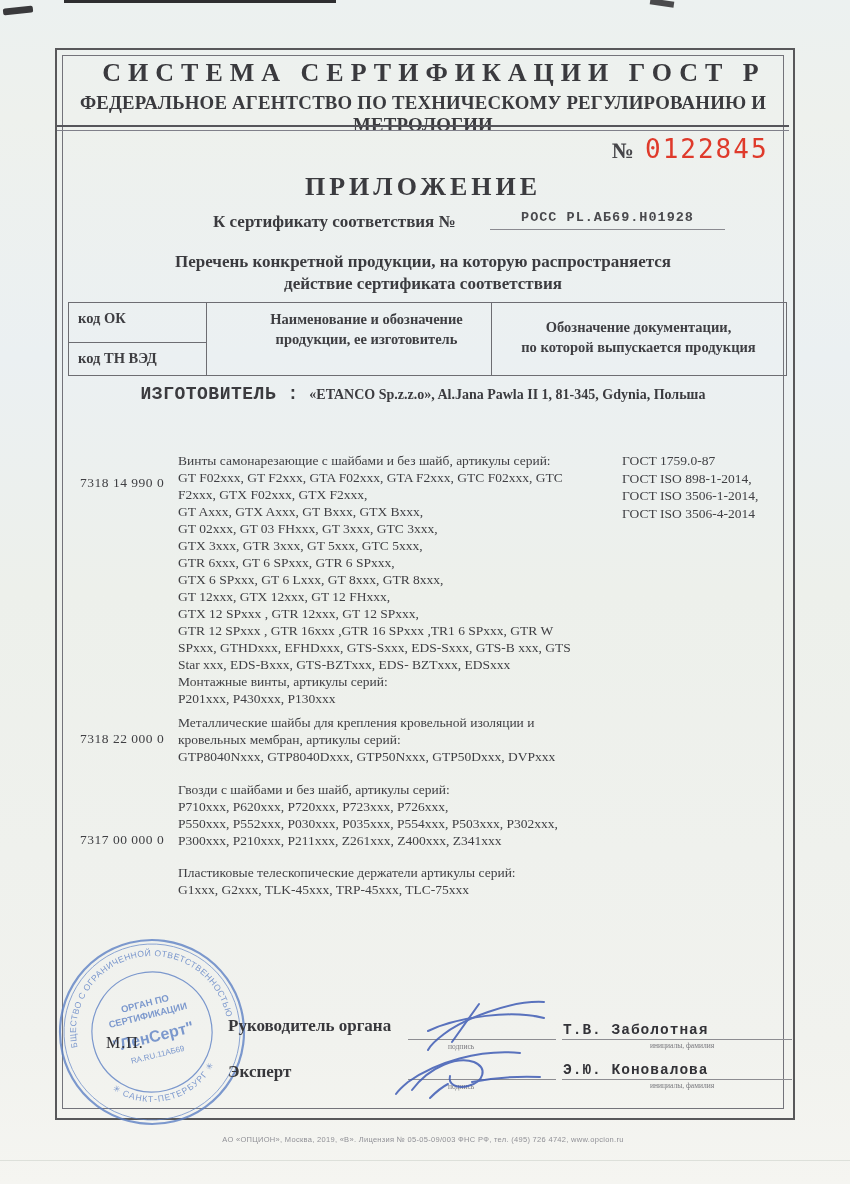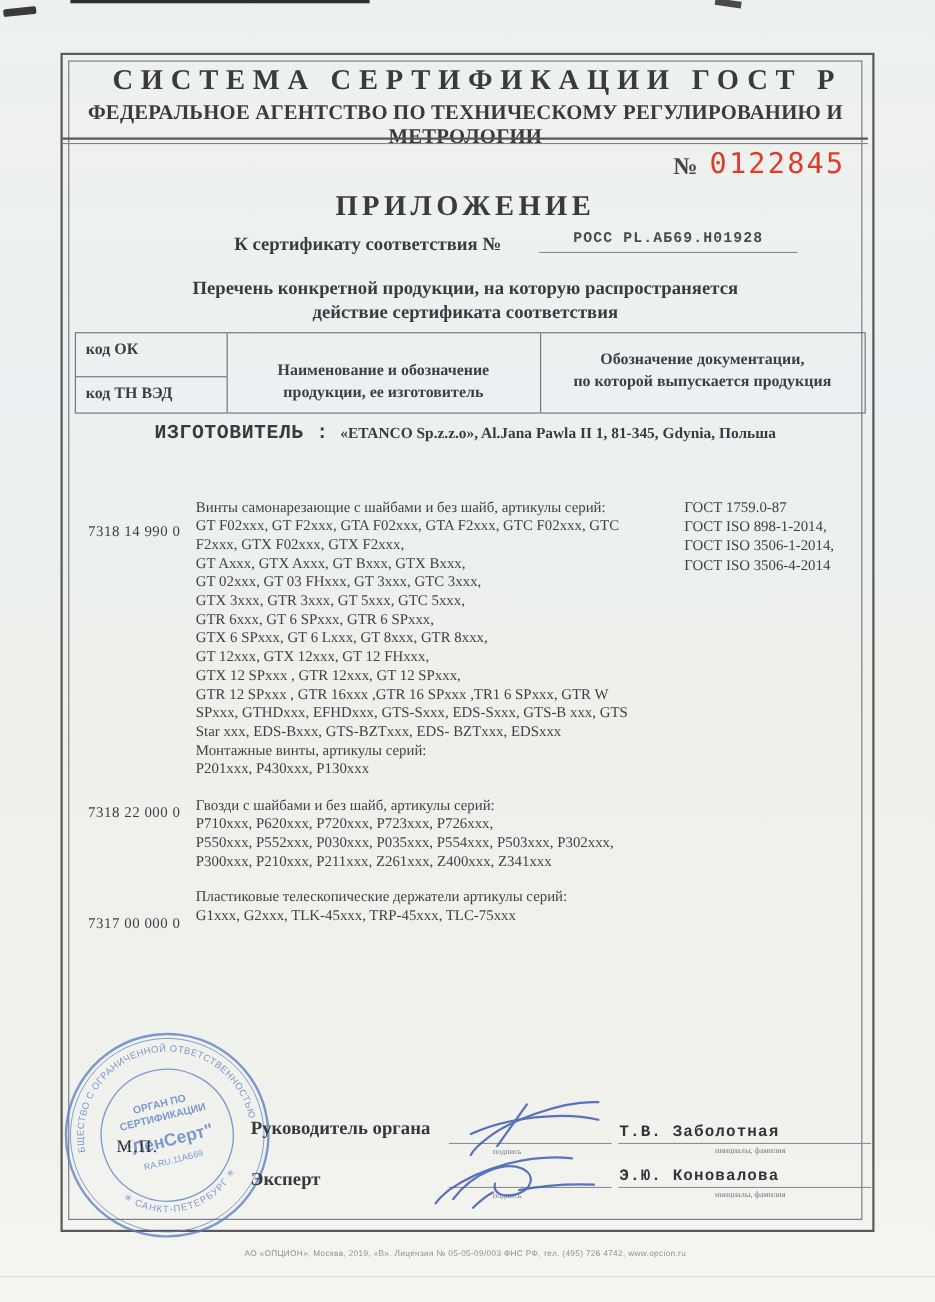--- a/index.html
+++ b/index.html
@@ -26,21 +26,21 @@
   .cert-number{left:490px;top:210px;width:235px;text-align:center;font-family:"Liberation Mono","DejaVu Sans Mono",monospace;font-size:13.5px;font-weight:bold;letter-spacing:1px;color:#4a4a4e;border-bottom:1px solid #8a8a90;padding-bottom:4px;}
   .list-sub1{left:55px;top:252px;width:736px;text-align:center;font-size:17px;font-weight:bold;color:#3b3b3f;}
   .list-sub2{left:55px;top:274px;width:736px;text-align:center;font-size:17px;font-weight:bold;color:#3b3b3f;}
   
   .thead{left:68px;top:302px;width:717px;height:72px;border:1px solid #6d6d72;}
   .thead .v1{position:absolute;left:137px;top:0;width:1px;height:72px;background:#6d6d72;}
   .thead .v2{position:absolute;left:422px;top:0;width:1px;height:72px;background:#6d6d72;}
   .thead .hsplit{position:absolute;left:0;top:39px;width:137px;height:1px;background:#6d6d72;}
   .thead .c1a{position:absolute;left:9px;top:7px;font-size:14.5px;font-weight:bold;color:#3e3e42;}
   .thead .c1b{position:absolute;left:9px;top:47px;font-size:14.5px;font-weight:bold;color:#3e3e42;}
-  .thead .c2{position:absolute;left:137px;top:24px;width:285px;text-align:center;font-size:14.5px;font-weight:bold;line-height:20px;color:#3e3e42;}
+  .thead .c2{position:absolute;left:137px;top:6px;width:285px;text-align:center;font-size:14.5px;font-weight:bold;line-height:20px;color:#3e3e42;padding-left:18px;}
   .thead .c3{position:absolute;left:422px;top:14px;width:295px;text-align:center;font-size:14.5px;font-weight:bold;line-height:20px;color:#3e3e42;}
   
   .mfr{left:55px;top:384px;width:736px;text-align:center;font-size:14px;color:#3b3b3f;}
   .mfr .lbl{font-family:Liberation Mono, monospace;font-weight:bold;font-size:18px;letter-spacing:0.5px;}
   .mfr .val{font-weight:bold;}
   
   .code{font-size:13.5px;letter-spacing:0.5px;color:#3f3f43;}
   .code1{left:80px;top:452px;margin-top:23px;} .code2{left:80px;top:731px;} .code3{left:80px;top:832px;}
   .prod-lines{left:178px;top:452px;width:456px;font-size:13.5px;line-height:17px;color:#3f3f43;}
   .prod-block{margin:0;}
@@ -126,20 +126,25 @@
       <div>GTX 3xxx, GTR 3xxx, GT 5xxx, GTC 5xxx,</div>
       <div>GTR  6xxx, GT 6 SPxxx, GTR 6 SPxxx,</div>
       <div>GTX 6 SPxxx, GT 6 Lxxx, GT 8xxx,  GTR  8xxx,</div>
       <div>GT 12xxx, GTX 12xxx, GT 12  FHxxx,</div>
       <div>GTX 12 SPxxx , GTR 12xxx, GT 12 SPxxx,</div>
       <div>GTR 12 SPxxx , GTR 16xxx ,GTR 16 SPxxx ,TR1 6 SPxxx, GTR W</div>
       <div>SPxxx, GTHDxxx, EFHDxxx, GTS-Sxxx, EDS-Sxxx, GTS-B xxx, GTS</div>
       <div>Star xxx, EDS-Bxxx, GTS-BZTxxx, EDS- BZTxxx, EDSxxx</div>
       <div>Монтажные винты, артикулы серий:</div>
       <div>P201xxx, P430xxx, P130xxx</div>
+    </div>
+    <div class="prod-block pb2">
+      <div>Металлические шайбы для крепления кровельной изоляции и</div>
+      <div>кровельных мембран, артикулы серий:</div>
+      <div>GTP8040Nxxx, GTP8040Dxxx, GTP50Nxxx, GTP50Dxxx, DVPxxx</div>
     </div>
     <div class="prod-block pb3">
       <div>Гвозди с шайбами и без шайб, артикулы серий:</div>
       <div>P710xxx, P620xxx, P720xxx, P723xxx, P726xxx,</div>
       <div>P550xxx, P552xxx, P030xxx, P035xxx, P554xxx, P503xxx, P302xxx,</div>
       <div>P300xxx, P210xxx, P211xxx, Z261xxx, Z400xxx, Z341xxx</div>
     </div>
     <div class="prod-block pb4">
       <div>Пластиковые телескопические держатели артикулы серий:</div>
       <div>G1xxx, G2xxx, TLK-45xxx, TRP-45xxx, TLC-75xxx</div>

